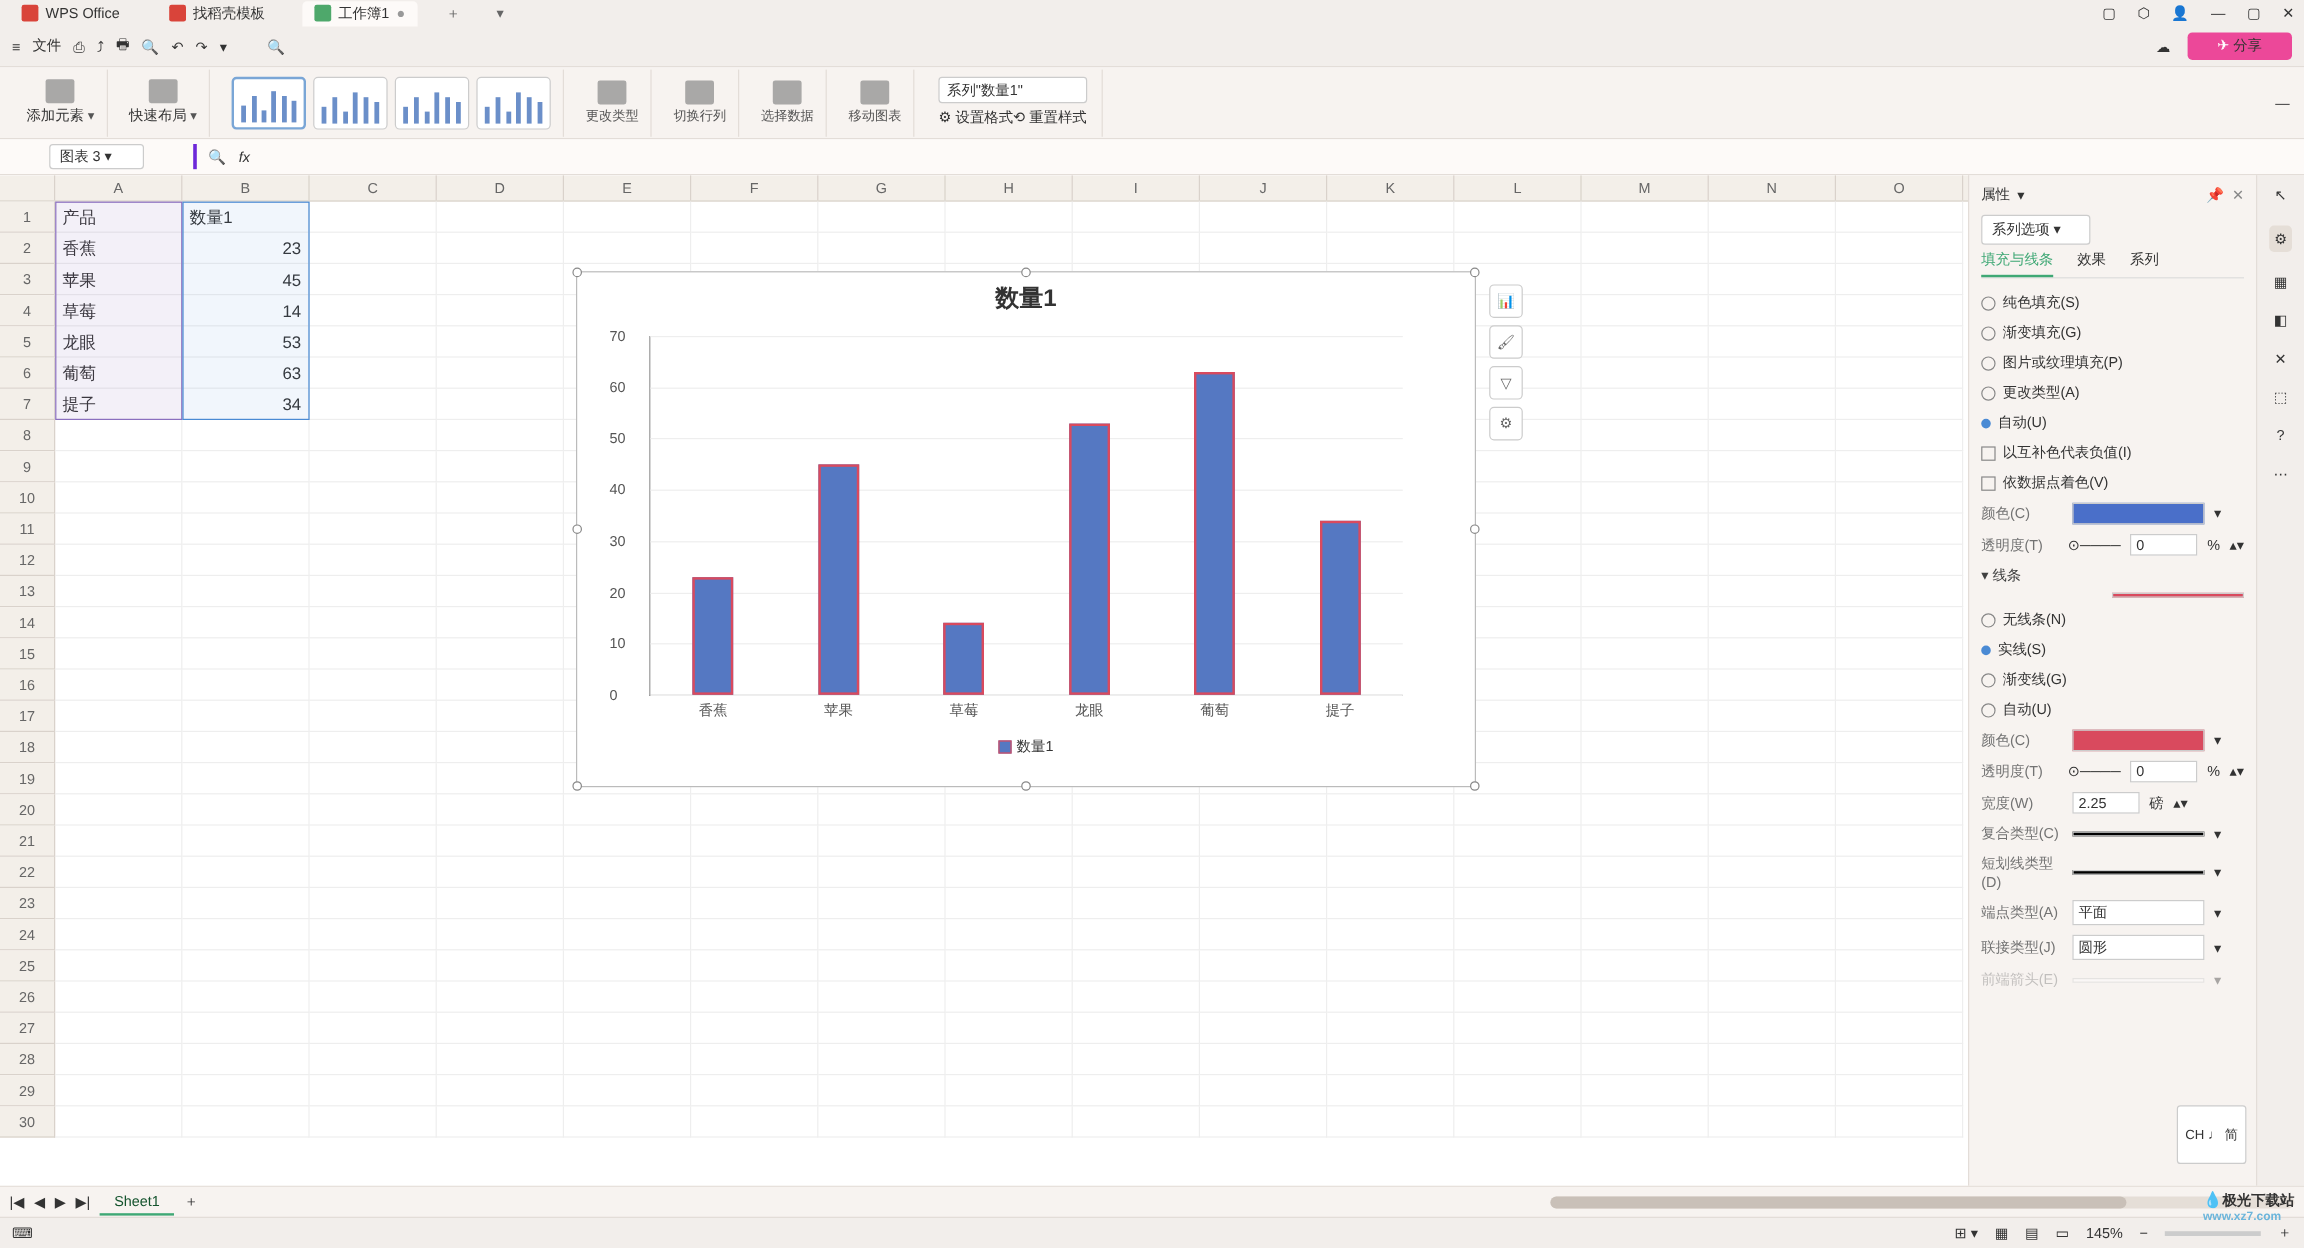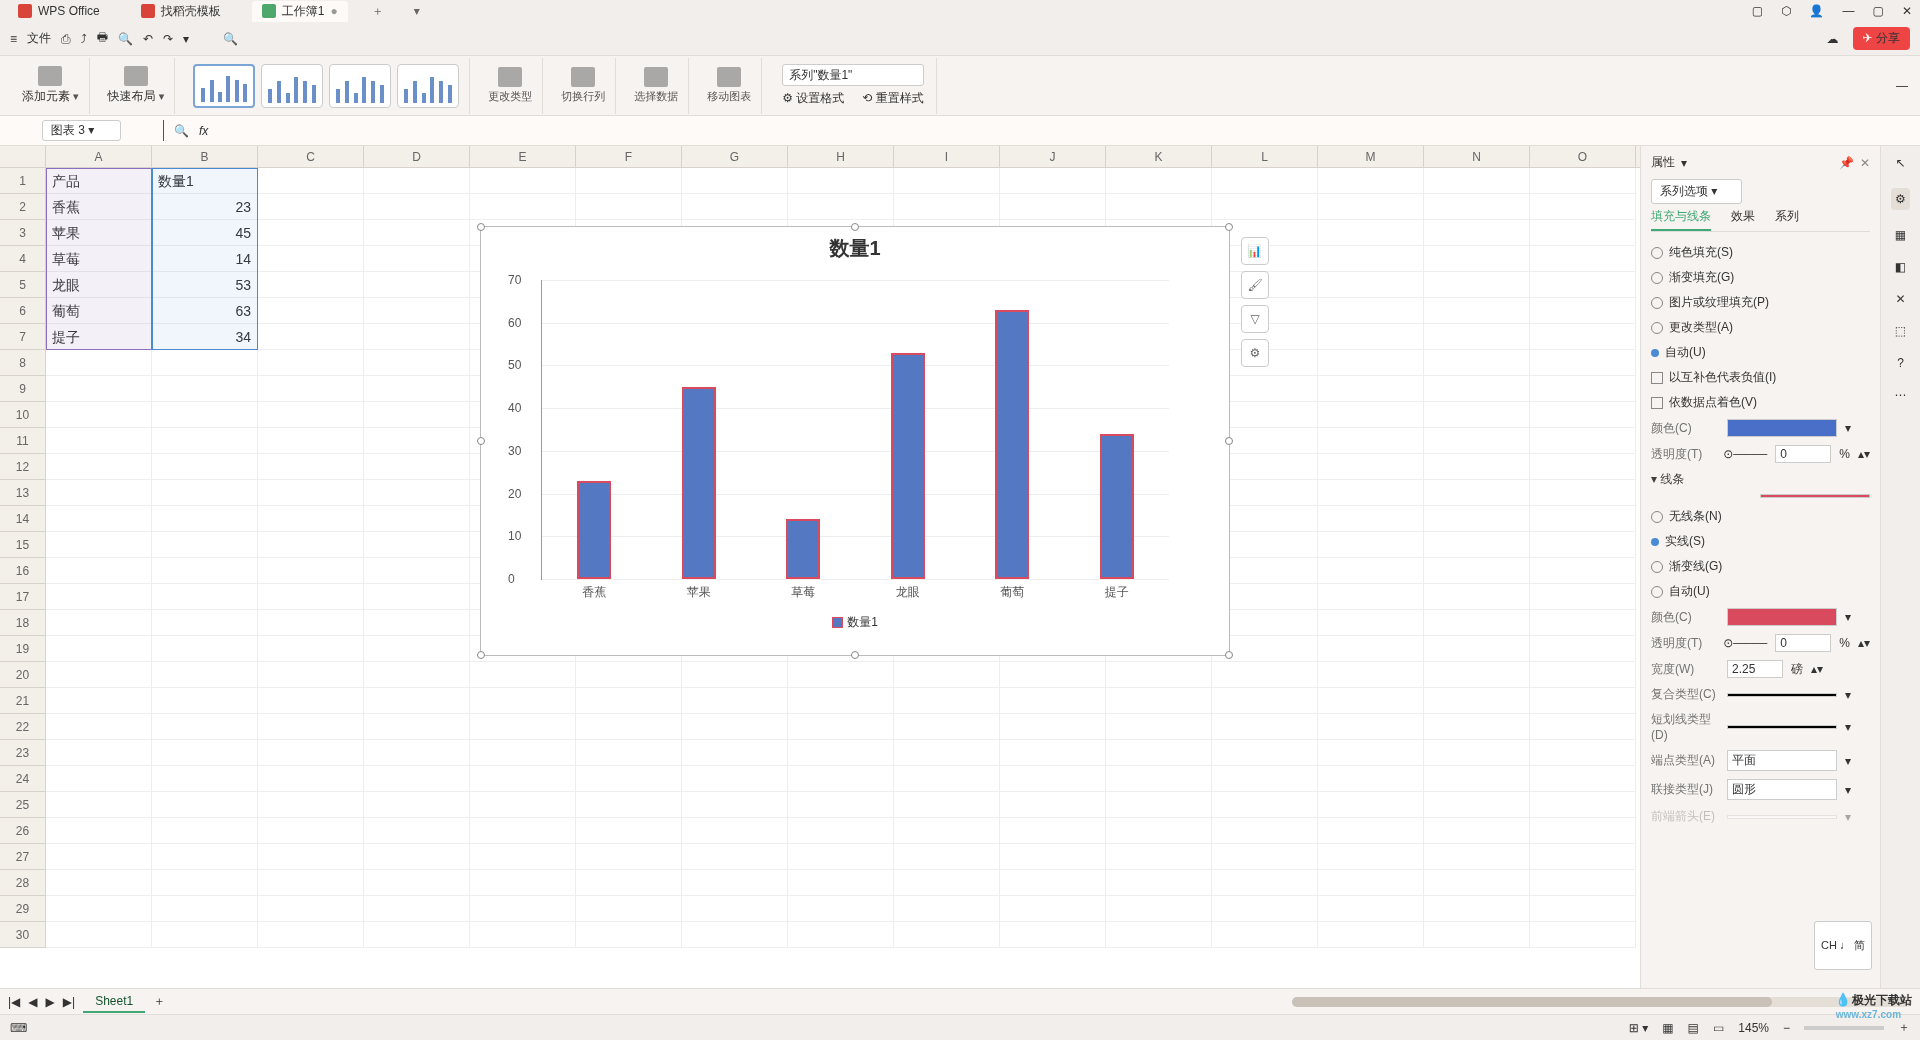--- a/index.html
+++ b/index.html
@@ -16,35 +16,35 @@
 .newtab{width:18px;height:18px;display:flex;align-items:center;justify-content:center;color:#666}
 .winctrl{margin-left:auto;display:flex;gap:18px;align-items:center;color:#666}
 .winctrl span{cursor:pointer}
 .menubar{height:34px;display:flex;align-items:center;padding:0 10px;gap:14px;border-bottom:1px solid #e3ddd8;background:#f2eeeb}
 .qat{display:flex;gap:10px;align-items:center;color:#555}
 .menus{display:flex;gap:22px;margin-left:16px}
 .menu{padding:4px 2px;cursor:pointer;color:#444}
 .menu.green{color:#3fa875}
 .menu.active{color:#3fa875;border-bottom:2px solid #3fa875}
 .rightbar{margin-left:auto;display:flex;gap:14px;align-items:center}
-.share-btn{background:#ef4444;color:#fff;padding:3px 10px;border-radius:4px}
+.share-btn{background:#ec4899;color:#fff;padding:3px 25px;border-radius:4px}
 .ribbon{height:60px;display:flex;align-items:center;padding:6px 12px;gap:8px;border-bottom:1px solid #e3ddd8;background:#f7f3f0}
 .rgroup{display:flex;flex-direction:column;align-items:center;gap:2px;padding:0 10px;border-right:1px solid #e3ddd8;height:56px;justify-content:center}
 .rgroup:last-child{border-right:none}
 .ric{width:24px;height:20px;background:#888;border-radius:2px;opacity:.7}
 .rlbl{font-size:11px;color:#555}
 .thumbs{display:flex;gap:6px}
 .thumb{width:62px;height:44px;border:1px solid #ccc;border-radius:4px;background:#fff;display:flex;align-items:flex-end;justify-content:space-around;padding:4px}
 .thumb.sel{border:2px solid #7aa6d6}
 .thumb .b{width:4px;background:#6b8fc9}
 .thumb .b1{height:14px}.thumb .b2{height:22px}.thumb .b3{height:10px}.thumb .b4{height:26px}.thumb .b5{height:18px}
 .rsel{border:1px solid #ccc;border-radius:3px;padding:2px 28px 2px 6px;background:#fff;height:22px;display:flex;align-items:center}
-.hrow{display:flex;gap:18px;align-items:center}
+.hrow{display:flex;align-items:center}
 .namebox{height:30px;display:flex;align-items:center;border-bottom:1px solid #e3ddd8;background:#fdfaf8}
-.nb{width:164px;border-right:1px solid #6d28d9;display:flex;align-items:center;justify-content:center;gap:8px}
+.nb{width:164px;border-right:3px solid #6d28d9;display:flex;align-items:center;justify-content:center;gap:8px}
 .nb-sel{border:1px solid #ccc;padding:1px 26px 1px 8px;border-radius:3px;background:#fff}
 .fx{padding:0 10px;color:#888;display:flex;gap:10px;align-items:center}
 .fxi{font-style:italic}
 .main{display:flex;height:calc(1040px - 22px - 34px - 60px - 30px - 26px - 26px)}
 .sheet{flex:1;position:relative;background:#fff;overflow:hidden}
 .colhdr{display:flex;height:22px;background:#f3efe9;border-bottom:1px solid #d9d2cb}
 .corner{width:46px;border-right:1px solid #d9d2cb}
 .ch{width:106px;text-align:center;border-right:1px solid #d9d2cb;line-height:22px;color:#666}
 .rows{position:relative}
 .row{display:flex;height:26px}

